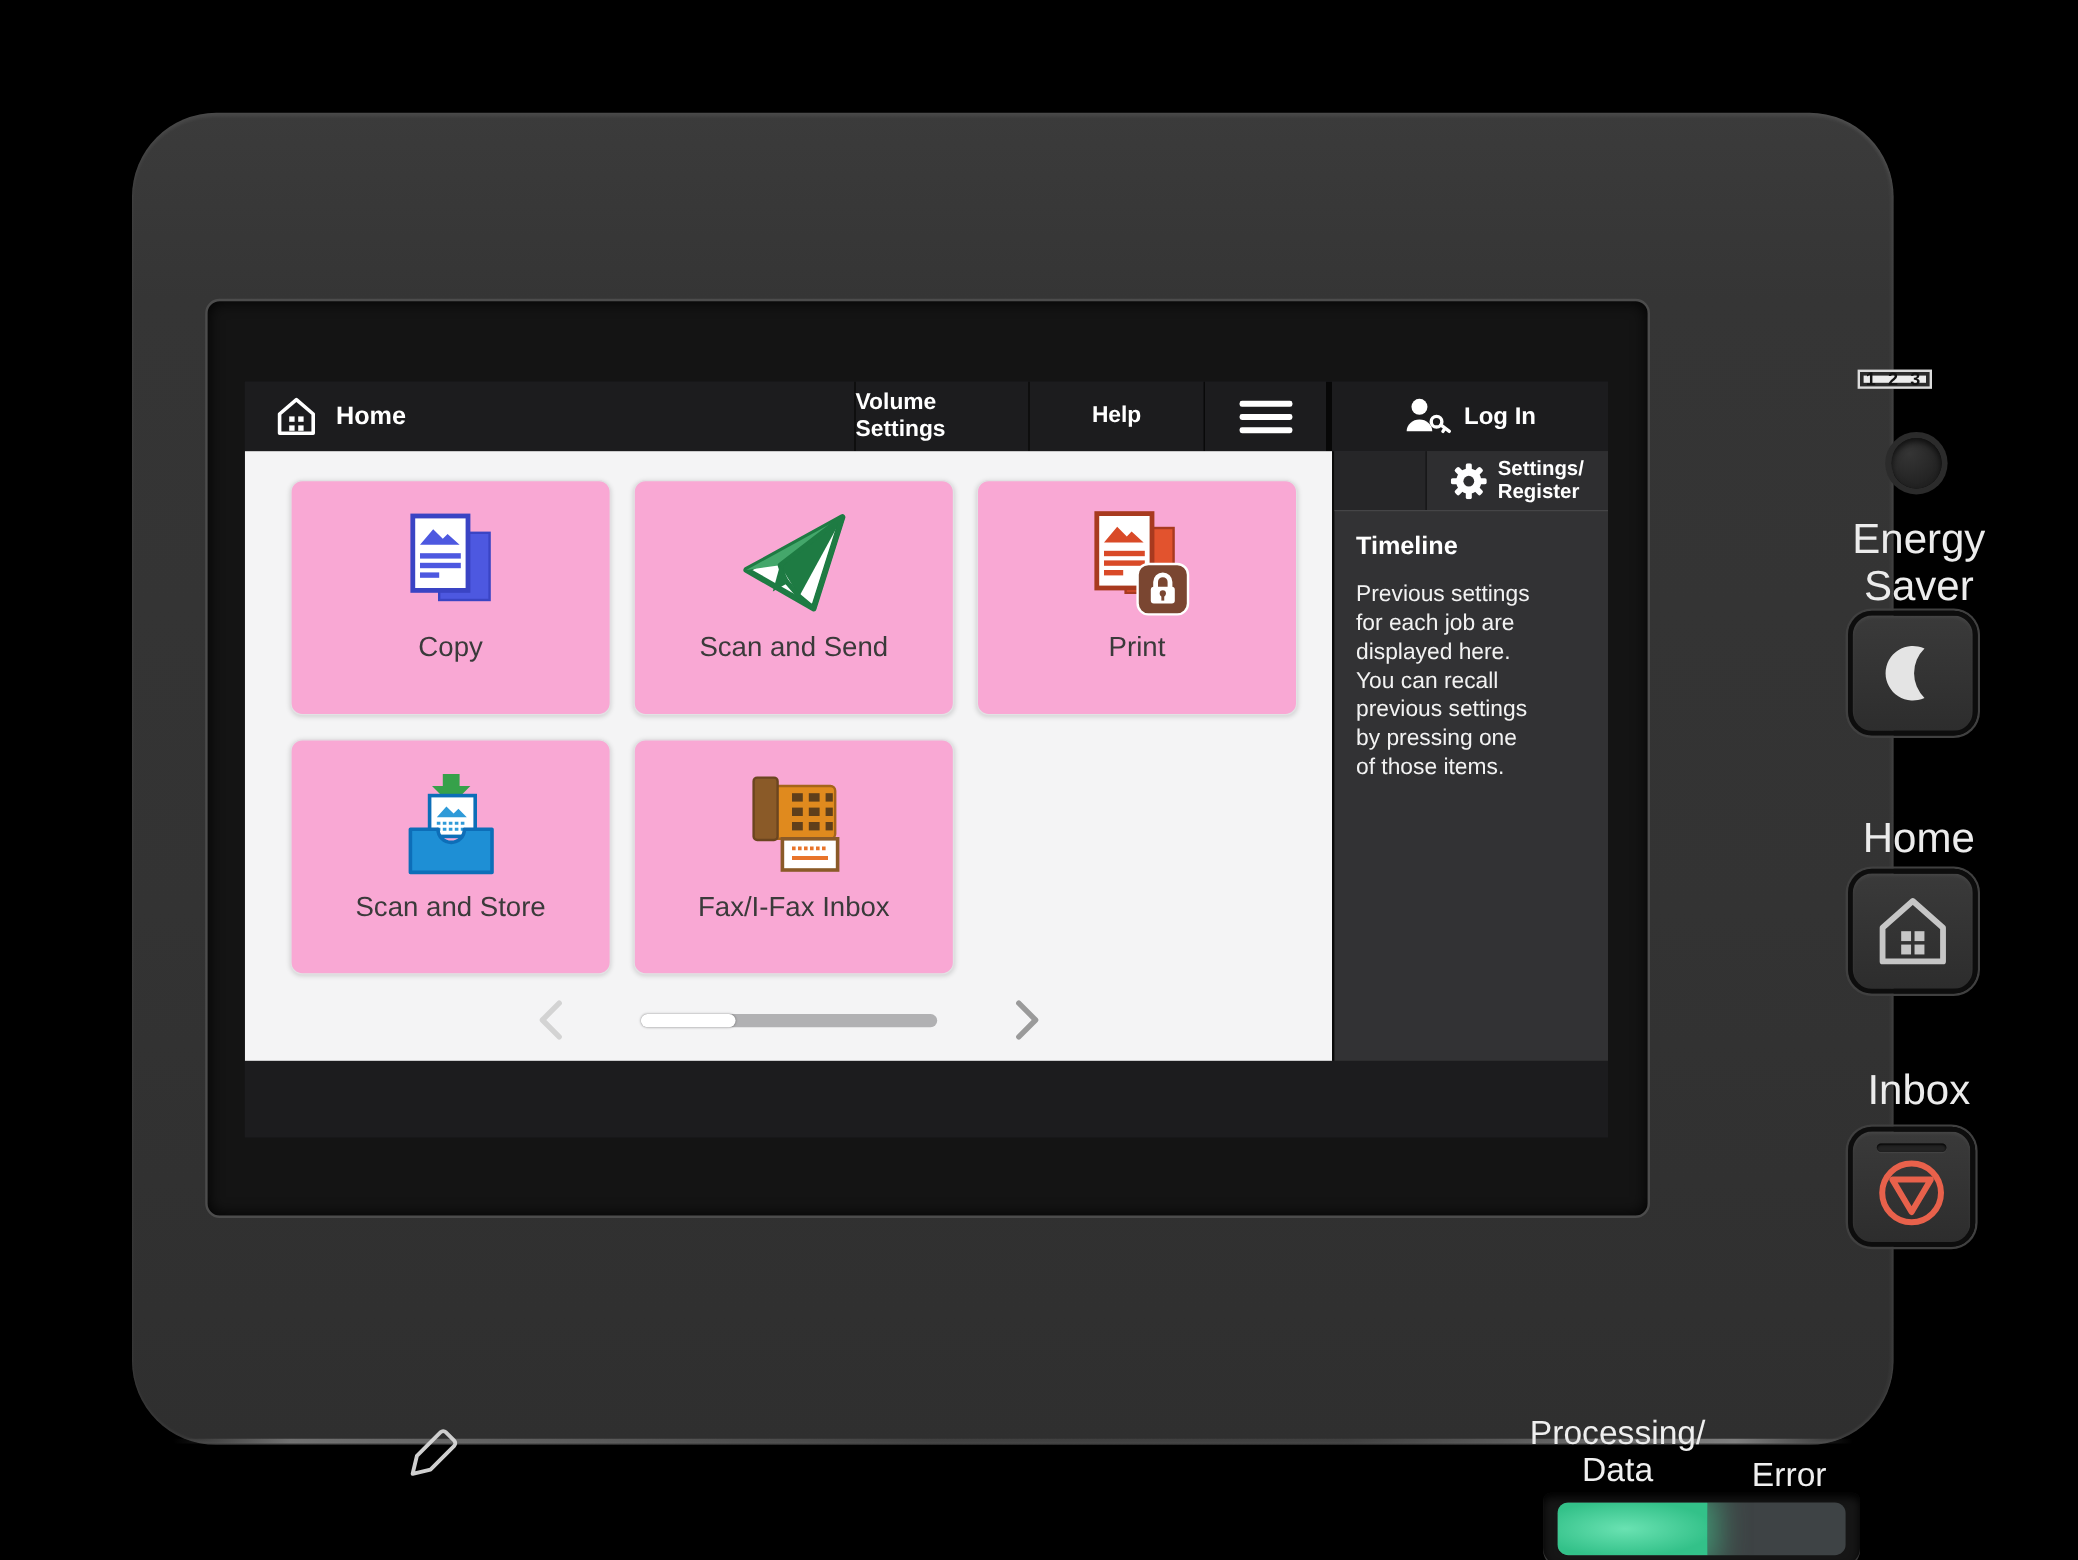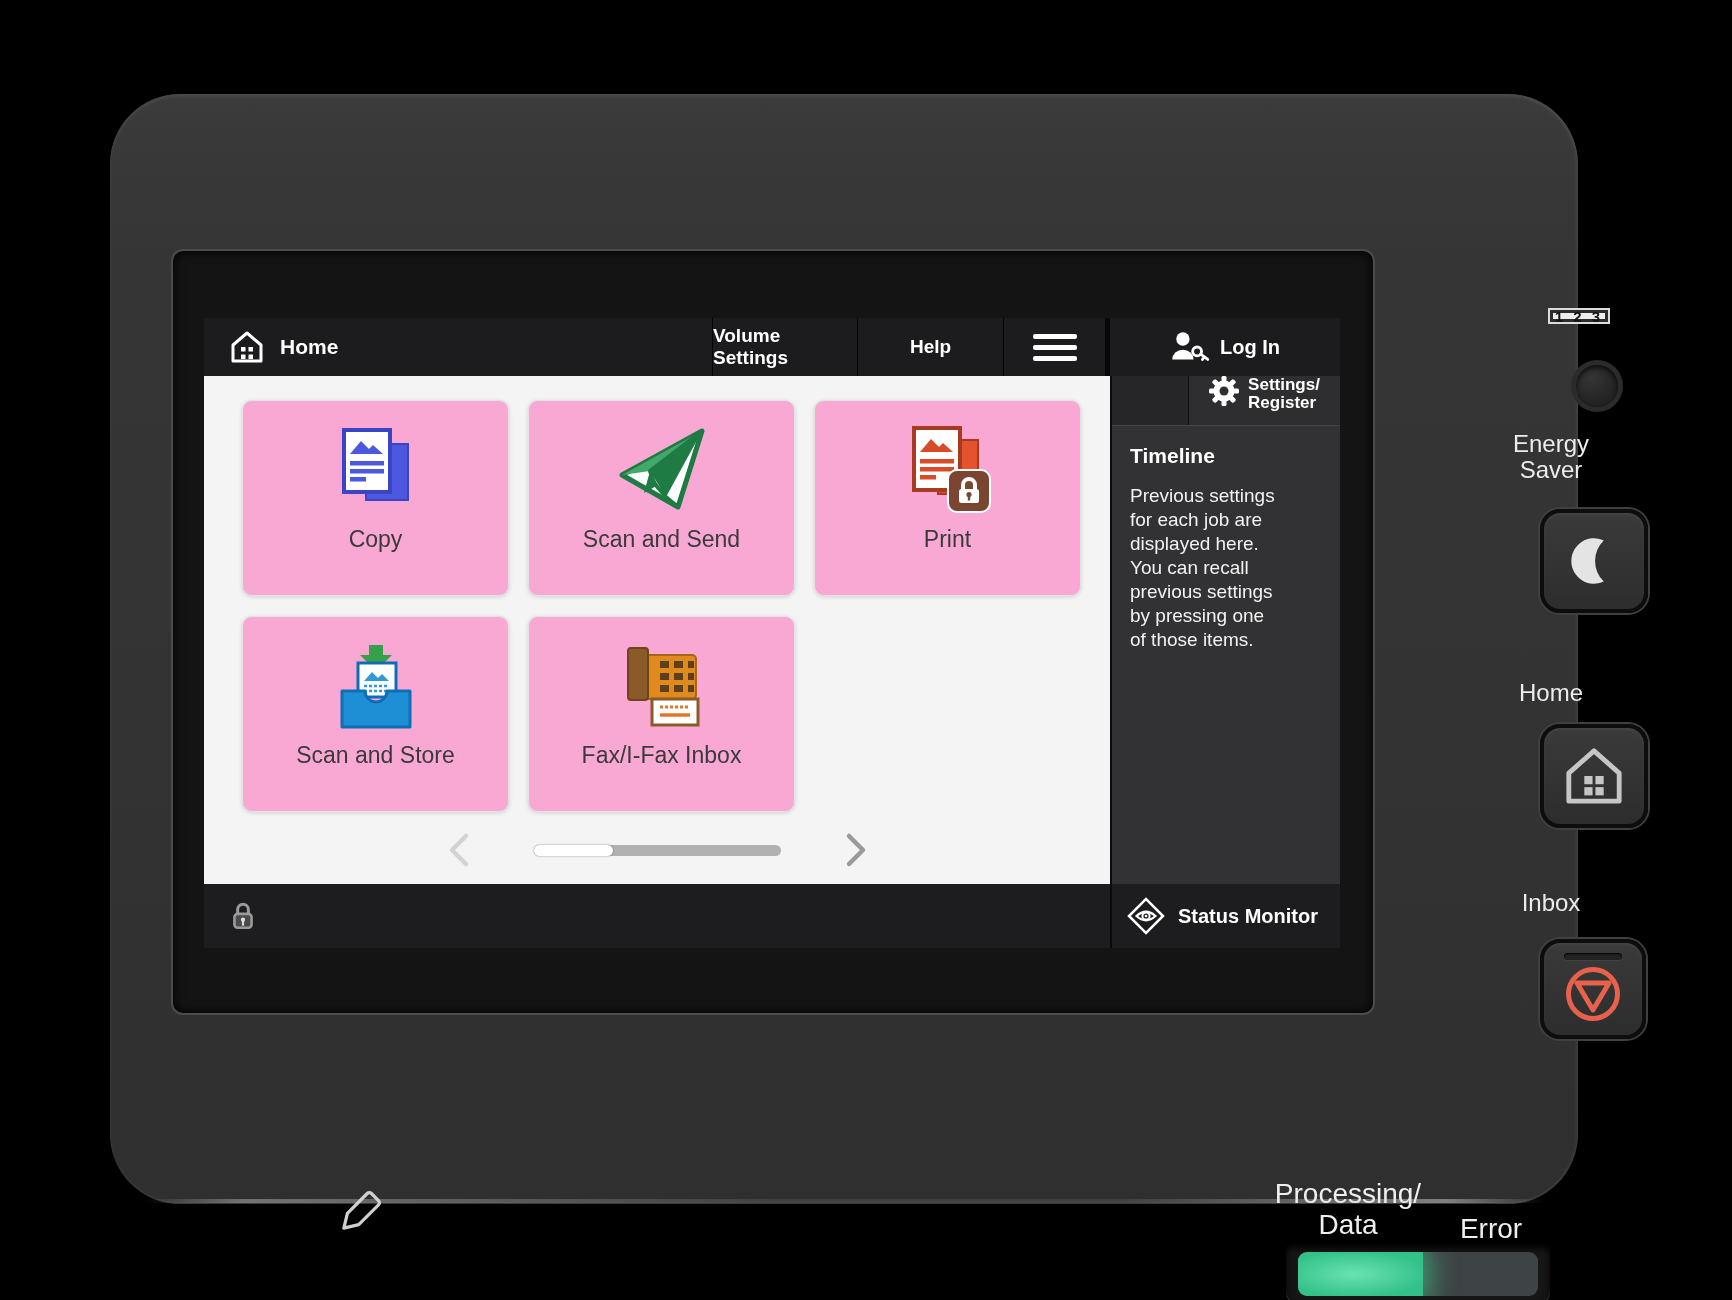--- a/index.html
+++ b/index.html
@@ -44,41 +44,41 @@
          justify-content:center;gap:62px;}
   .track{position:relative;width:247px;height:11px;border-radius:6px;background:#b1b1b3;cursor:pointer;}
   .thumb{position:absolute;left:0;top:0;width:79px;height:11px;border-radius:6px;background:#fff;
          box-shadow:0 0 2px rgba(0,0,0,.45);}
 
   
   .sidebar{width:230px;background:#323234;color:#fff;display:flex;flex-direction:column;
            border-left:2px solid #0a0a0a;box-sizing:border-box;}
   .sb-top{height:49px;display:flex;border-bottom:1px solid #454547;flex:0 0 auto;}
   .sb-empty{width:76px;background:#262628;border-right:1px solid #101010;}
-  .sb-settings{flex:1;background:#2e2e30;display:flex;align-items:flex-start;justify-content:center;gap:9px;
+  .sb-settings{flex:1;background:#2e2e30;display:flex;align-items:center;justify-content:center;gap:9px;
                font-size:17px;font-weight:700;line-height:1.08;white-space:pre-line;cursor:pointer;}
   .sb-title{margin:18px 0 0 18px;font-size:21px;font-weight:700;}
   .sb-body{margin:16px 14px 0 18px;font-size:19px;line-height:1.26;white-space:pre-line;color:#f2f2f2;font-weight:500;}
 
   
   .bottombar{position:relative;height:64px;background:#1d1d1f;display:flex;align-items:center;}
   .bb-lock{margin-left:26px;display:flex;}
   .bb-status{position:absolute;left:906px;top:0;bottom:0;width:230px;border-left:2px solid #0a0a0a;
              display:flex;align-items:center;gap:12px;padding-left:14px;box-sizing:border-box;
              color:#fff;font-size:20px;font-weight:600;cursor:pointer;}
 
   
   .badge-123{position:absolute;left:1438px;top:214px;width:62px;height:16px;border:2px solid #dcdcdc;
              background:#2c2c2c;padding:3px;box-sizing:border-box;}
   .badge-inner{width:100%;height:100%;background:#ededed;color:#141414;display:flex;align-items:center;
              justify-content:center;font-size:15px;font-weight:700;letter-spacing:3px;}
   .round-btn{position:absolute;left:1466px;top:271px;width:42px;height:42px;border-radius:50%;
              background:radial-gradient(circle at 36% 30%,#353535,#222 72%);
              box-shadow:0 0 0 5px #2b2b2b,inset 0 3px 5px rgba(0,0,0,.65),0 1px 1px rgba(255,255,255,.08);}
-  .hw-lbl{position:absolute;left:1356px;width:170px;text-align:center;color:#ececec;font-size:24px;
+  .hw-lbl{position:absolute;left:1404px;width:170px;text-align:center;color:#ececec;font-size:35px;
           line-height:1.1;white-space:pre-line;font-weight:500;}
   .hw-btn{position:absolute;border-radius:20px;background:linear-gradient(180deg,#3a3a3a,#2d2d2d);
           border:4px solid #0d0d0d;box-shadow:0 0 0 2px #404040,inset 0 2px 3px rgba(255,255,255,.06);
           display:flex;align-items:center;justify-content:center;cursor:pointer;padding:0;}
   .btn-moon{left:1430px;top:415px;width:108px;height:104px;}
   .btn-home{left:1430px;top:630px;width:108px;height:104px;}
   .btn-stop{left:1430px;top:845px;width:106px;height:100px;}
   .stop-slit{position:absolute;top:10px;left:50%;transform:translateX(-50%);width:58px;height:7px;
           border-radius:4px;background:#232323;box-shadow:inset 0 1px 2px #000,0 1px 0 rgba(255,255,255,.06);}
 
@@ -262,39 +262,20 @@
             <div class="sb-body">Previous settings
 for each job are
 displayed here.
 You can recall
 previous settings
 by pressing one
 of those items.</div>
           </div>
         </div>
 
-        <div class="bottombar">
-          <div class="bb-lock">
-            <svg width="26" height="30" viewBox="0 0 24 28">
-              <path d="M7 12 V8 a5 5 0 0 1 10 0 v4" fill="none" stroke="#9a9a9a" stroke-width="2.8"></path>
-              <rect x="4" y="12" width="16" height="13" rx="3" fill="#4a4a4c" stroke="#9a9a9a" stroke-width="2.4"></rect>
-              <circle cx="12" cy="17.5" r="2" fill="#dcdcdc"></circle>
-              <rect x="11" y="18.5" width="2" height="4.5" fill="#dcdcdc"></rect>
-            </svg>
-          </div>
-          <div class="bb-status">
-            <svg width="40" height="40" viewBox="0 0 40 40">
-              <rect x="8" y="8" width="24" height="24" transform="rotate(45 20 20)" fill="none" stroke="#fff" stroke-width="2.6"></rect>
-              <path d="M10.5 20 Q20 11.5 29.5 20 Q20 28.5 10.5 20 Z" fill="none" stroke="#fff" stroke-width="2.2"></path>
-              <circle cx="20" cy="20" r="3.6" fill="none" stroke="#fff" stroke-width="2"></circle>
-              <circle cx="20" cy="20" r="1.3" fill="#fff"></circle>
-            </svg>
-            <span>Status Monitor</span>
-          </div>
-        </div>
 
       </div>
     </div>
 
     <div class="badge-123">
       <div class="badge-inner">1 2 3</div>
     </div>
     <div class="round-btn"></div>
 
     <div class="hw-lbl" style="top:337px">Energy

